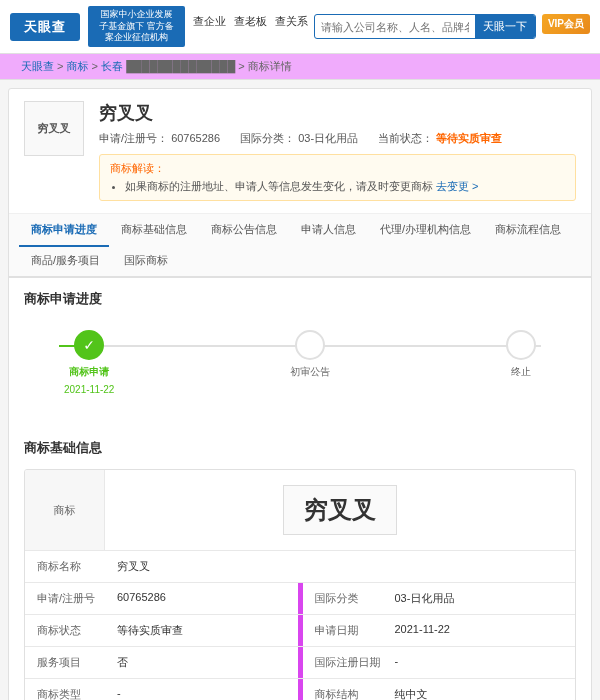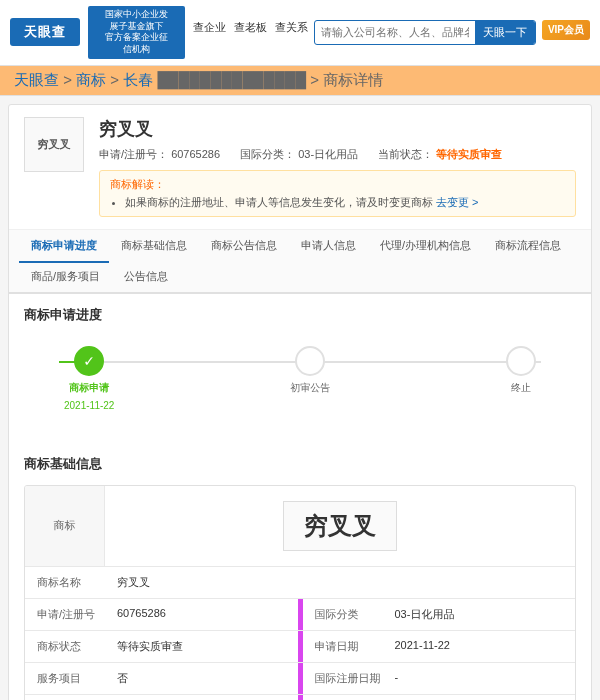--- a/index.html
+++ b/index.html
@@ -2,29 +2,29 @@
 <html><head>
   <meta charset="utf-8">
   <style>
     * { box-sizing: border-box; margin: 0; padding: 0; }
     body { font-family: 'Microsoft YaHei', Arial, sans-serif; font-size: 12px; color: #333; background: #f5f5f5; width: 600px; min-height: 700px; overflow-x: hidden; }
     
     
     .header { background: #fff; border-bottom: 1px solid #e0e0e0; padding: 6px 10px; display: flex; align-items: center; gap: 8px; }
     .logo-area { display: flex; align-items: center; gap: 4px; }
     .logo-img { width: 70px; height: 28px; background: #1a6bb5; border-radius: 3px; display: flex; align-items: center; justify-content: center; color: white; font-size: 10px; font-weight: bold; }
-    .ad-banner { background: #1a6bb5; color: white; font-size: 9px; padding: 3px 16px; border-radius: 2px; flex: 1; text-align: center; line-height: 1.3; }
+    .ad-banner { background: #1a6bb5; color: white; font-size: 9px; padding: 3px 10px; border-radius: 2px; flex: 1; text-align: center; line-height: 1.3; }
     .header-right { display: flex; align-items: flex-start; gap: 6px; }
     .search-box { border: 1px solid #1a6bb5; border-radius: 3px; display: flex; align-items: center; overflow: hidden; }
     .search-input { border: none; outline: none; padding: 3px 6px; font-size: 11px; width: 160px; color: #999; }
     .search-btn { background: #1a6bb5; color: white; border: none; padding: 4px 8px; cursor: pointer; font-size: 11px; }
     .vip-badge { background: linear-gradient(135deg, #f5a623, #e8891a); color: white; padding: 3px 6px; border-radius: 3px; font-size: 10px; font-weight: bold; }
     
     
-    .nav-bar { background: #fdba74; padding: 5px 14px; font-size: 15px; color: #666; border-bottom: 1px solid #e0e0e0; }
+    .nav-bar { background: #f0abfc; padding: 5px 21px; font-size: 11px; color: #666; border-bottom: 1px solid #e0e0e0; }
     .nav-bar a { color: #1a6bb5; text-decoration: none; }
     
     
     .main { background: #fff; margin: 8px; border-radius: 3px; border: 1px solid #e0e0e0; }
     
     
     .tm-header { padding: 12px 15px; display: flex; align-items: flex-start; gap: 15px; border-bottom: 1px solid #f0f0f0; }
     .tm-logo-box { width: 60px; height: 55px; border: 1px solid #ddd; display: flex; align-items: center; justify-content: center; background: #f9f9f9; flex-shrink: 0; }
     .tm-logo-text { font-size: 11px; color: #555; font-weight: bold; }
     .tm-info { flex: 1; }
@@ -150,21 +150,21 @@
   </div>
 
   <div class="tabs">
     <div class="tab active">商标申请进度</div>
     <div class="tab">商标基础信息</div>
     <div class="tab">商标公告信息</div>
     <div class="tab">申请人信息</div>
     <div class="tab">代理/办理机构信息</div>
     <div class="tab">商标流程信息</div>
     <div class="tab">商品/服务项目</div>
-    <div class="tab">公告信息</div>
+    <div class="tab">国际商标</div>
   </div>
 
   <div class="section">
     <div class="section-title">商标申请进度</div>
     <div class="progress-area">
       <div style="position:relative; padding: 0 20px;">
         <div class="progress-line"></div>
         <div class="progress-line-filled"></div>
         <div class="progress-steps">
 

